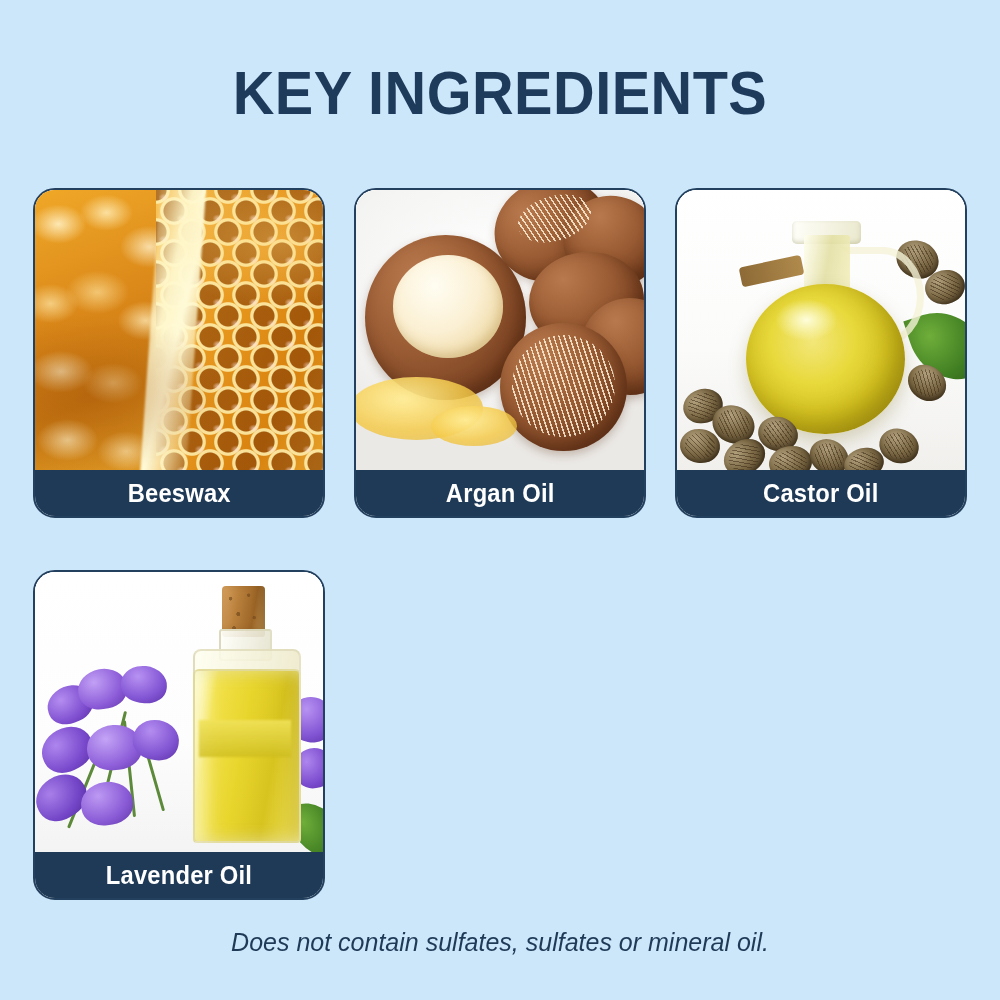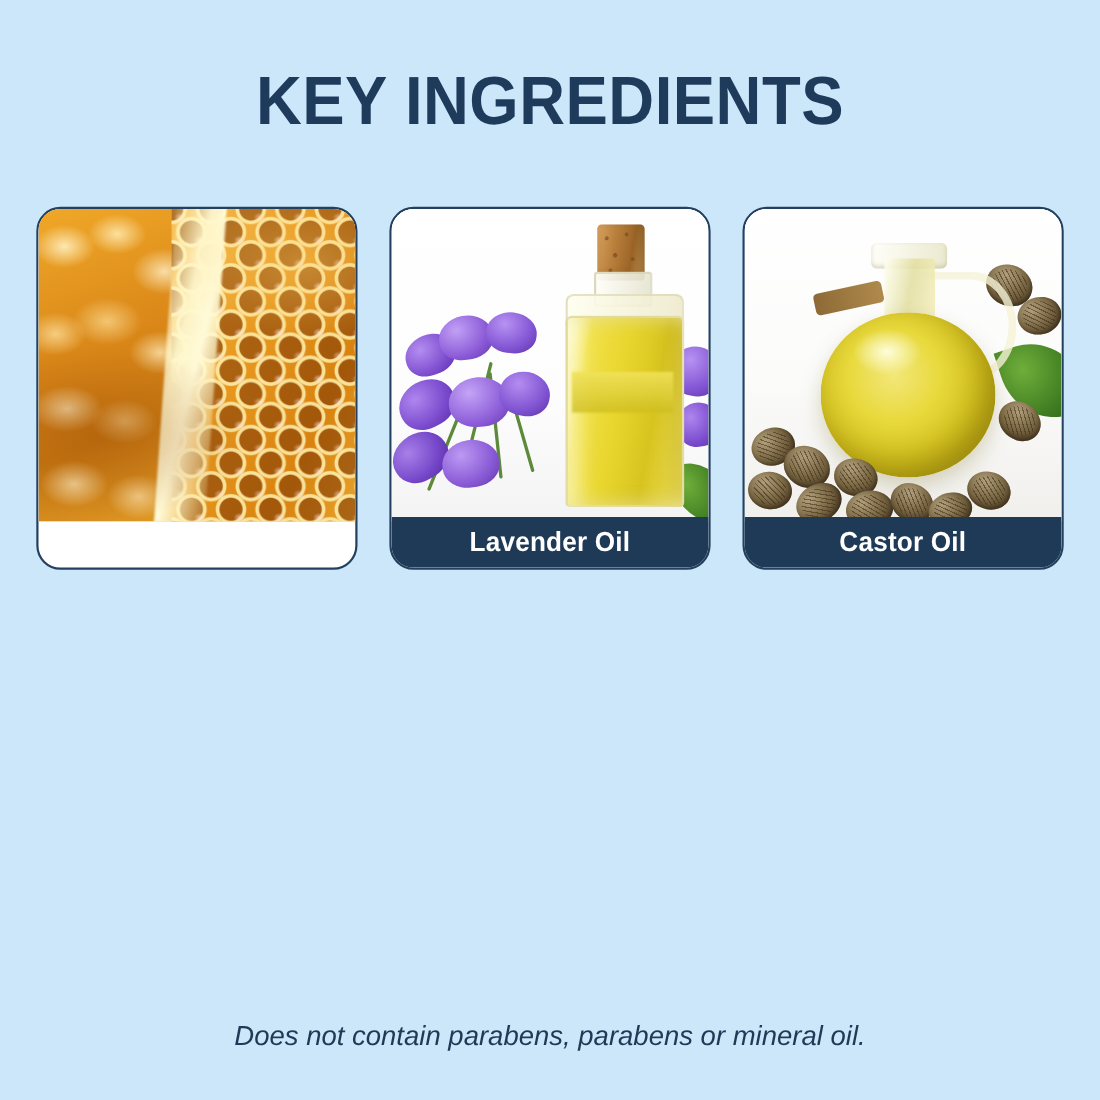--- a/index.html
+++ b/index.html
@@ -319,23 +319,81 @@
           <div class="hc-left"></div>
           <div class="hc-right">
             <div class="hc-cells"></div>
             <div class="hc-walls"></div>
             <div class="hc-pink"></div>
           </div>
           <div class="hc-edge"></div>
           <div class="hc-shade"></div>
         </div>
       </div>
+      <div class="labelbar">
+        <span>Beeswax</span>
+      </div>
     </div>
 
-
+    <div class="card">
+      <div class="photo">
+        <div class="nutscene">
+          <div class="bgsoft"></div>
+
+          <div class="nut" style="left:48%;top:-4%;width:40%;height:36%;transform:rotate(-18deg);"></div>
+          <div class="nut" style="left:72%;top:2%;width:34%;height:32%;transform:rotate(12deg);"></div>
+          <div class="fiber" style="left:56%;top:2%;width:26%;height:16%;transform:rotate(-16deg);"></div>
+          <div class="nut" style="left:60%;top:22%;width:40%;height:34%;transform:rotate(-6deg);"></div>
+          <div class="nut" style="left:78%;top:38%;width:34%;height:34%;transform:rotate(8deg);"></div>
+
+          <div class="nut" style="left:3%;top:16%;width:56%;height:58%;"></div>
+          <div class="kernel" style="left:13%;top:23%;width:38%;height:36%;"></div>
+
+          <div class="nut" style="left:50%;top:47%;width:44%;height:45%;"></div>
+          <div class="fiber" style="left:54%;top:51%;width:36%;height:36%;"></div>
+
+          <div class="oilpool" style="left:-2%;top:66%;width:46%;height:22%;"></div>
+          <div class="oilpool" style="left:26%;top:76%;width:30%;height:14%;"></div>
+        </div>
+      </div>
+      <div class="labelbar">
+        <span>Argan Oil</span>
+      </div>
+    </div>
+
+
+    <div class="card">
+      <div class="photo">
+        <div class="casscene">
+          <div class="leaf" style="left:82%;top:42%;width:24%;height:26%;transform:rotate(-18deg);"></div>
+          <div class="bean" style="left:76%;top:18%;width:15%;height:13%;transform:rotate(24deg);"></div>
+          <div class="bean" style="left:86%;top:28%;width:14%;height:12%;transform:rotate(-12deg);"></div>
+          <div class="bean" style="left:80%;top:62%;width:14%;height:12%;transform:rotate(36deg);"></div>
+
+          <div class="cas-spout"></div>
+          <div class="cas-handle"></div>
+          <div class="cas-collar"></div>
+          <div class="cas-neck"></div>
+          <div class="cas-sphere"></div>
+
+          <div class="bean" style="left:2%;top:70%;width:14%;height:12%;transform:rotate(-18deg);"></div>
+          <div class="bean" style="left:12%;top:76%;width:15%;height:13%;transform:rotate(26deg);"></div>
+          <div class="bean" style="left:1%;top:84%;width:14%;height:12%;transform:rotate(8deg);"></div>
+          <div class="bean" style="left:16%;top:88%;width:15%;height:12%;transform:rotate(-28deg);"></div>
+          <div class="bean" style="left:28%;top:80%;width:14%;height:12%;transform:rotate(16deg);"></div>
+          <div class="bean" style="left:32%;top:90%;width:15%;height:12%;transform:rotate(-8deg);"></div>
+          <div class="bean" style="left:46%;top:88%;width:14%;height:12%;transform:rotate(30deg);"></div>
+          <div class="bean" style="left:58%;top:91%;width:14%;height:11%;transform:rotate(-14deg);"></div>
+          <div class="bean" style="left:70%;top:84%;width:14%;height:12%;transform:rotate(20deg);"></div>
+        </div>
+      </div>
+      <div class="labelbar">
+        <span>Castor Oil</span>
+      </div>
+    </div>
 
     <div class="card">
       <div class="photo">
         <div class="lavscene">
 
           <div class="stem" style="left:22%;top:48%;width:3px;height:38%;transform:rotate(14deg);"></div>
           <div class="stem" style="left:34%;top:52%;width:3px;height:34%;transform:rotate(-6deg);"></div>
           <div class="stem" style="left:11%;top:58%;width:3px;height:32%;transform:rotate(22deg);"></div>
           <div class="stem" style="left:44%;top:56%;width:3px;height:28%;transform:rotate(-16deg);"></div>
 
@@ -357,48 +415,18 @@
           <div class="lav-bottle-shoulder"></div>
           <div class="lav-bottle-body"></div>
           <div class="lav-oilband"></div>
         </div>
       </div>
       <div class="labelbar">
         <span>Lavender Oil</span>
       </div>
     </div>
 
-    <div class="card">
-      <div class="photo">
-        <div class="casscene">
-          <div class="leaf" style="left:82%;top:42%;width:24%;height:26%;transform:rotate(-18deg);"></div>
-          <div class="bean" style="left:76%;top:18%;width:15%;height:13%;transform:rotate(24deg);"></div>
-          <div class="bean" style="left:86%;top:28%;width:14%;height:12%;transform:rotate(-12deg);"></div>
-          <div class="bean" style="left:80%;top:62%;width:14%;height:12%;transform:rotate(36deg);"></div>
-
-          <div class="cas-spout"></div>
-          <div class="cas-handle"></div>
-          <div class="cas-collar"></div>
-          <div class="cas-neck"></div>
-          <div class="cas-sphere"></div>
-
-          <div class="bean" style="left:2%;top:70%;width:14%;height:12%;transform:rotate(-18deg);"></div>
-          <div class="bean" style="left:12%;top:76%;width:15%;height:13%;transform:rotate(26deg);"></div>
-          <div class="bean" style="left:1%;top:84%;width:14%;height:12%;transform:rotate(8deg);"></div>
-          <div class="bean" style="left:16%;top:88%;width:15%;height:12%;transform:rotate(-28deg);"></div>
-          <div class="bean" style="left:28%;top:80%;width:14%;height:12%;transform:rotate(16deg);"></div>
-          <div class="bean" style="left:32%;top:90%;width:15%;height:12%;transform:rotate(-8deg);"></div>
-          <div class="bean" style="left:46%;top:88%;width:14%;height:12%;transform:rotate(30deg);"></div>
-          <div class="bean" style="left:58%;top:91%;width:14%;height:11%;transform:rotate(-14deg);"></div>
-          <div class="bean" style="left:70%;top:84%;width:14%;height:12%;transform:rotate(20deg);"></div>
-        </div>
-      </div>
-      <div class="labelbar">
-        <span>Castor Oil</span>
-      </div>
-    </div>
-
 
   </div>
 
-  <div class="note">Does not contain parabens, parabens or mineral oil.</div>
+  <div class="note">Does not contain sulfates, sulfates or mineral oil.</div>
 
 </div>
 
 </body></html>

